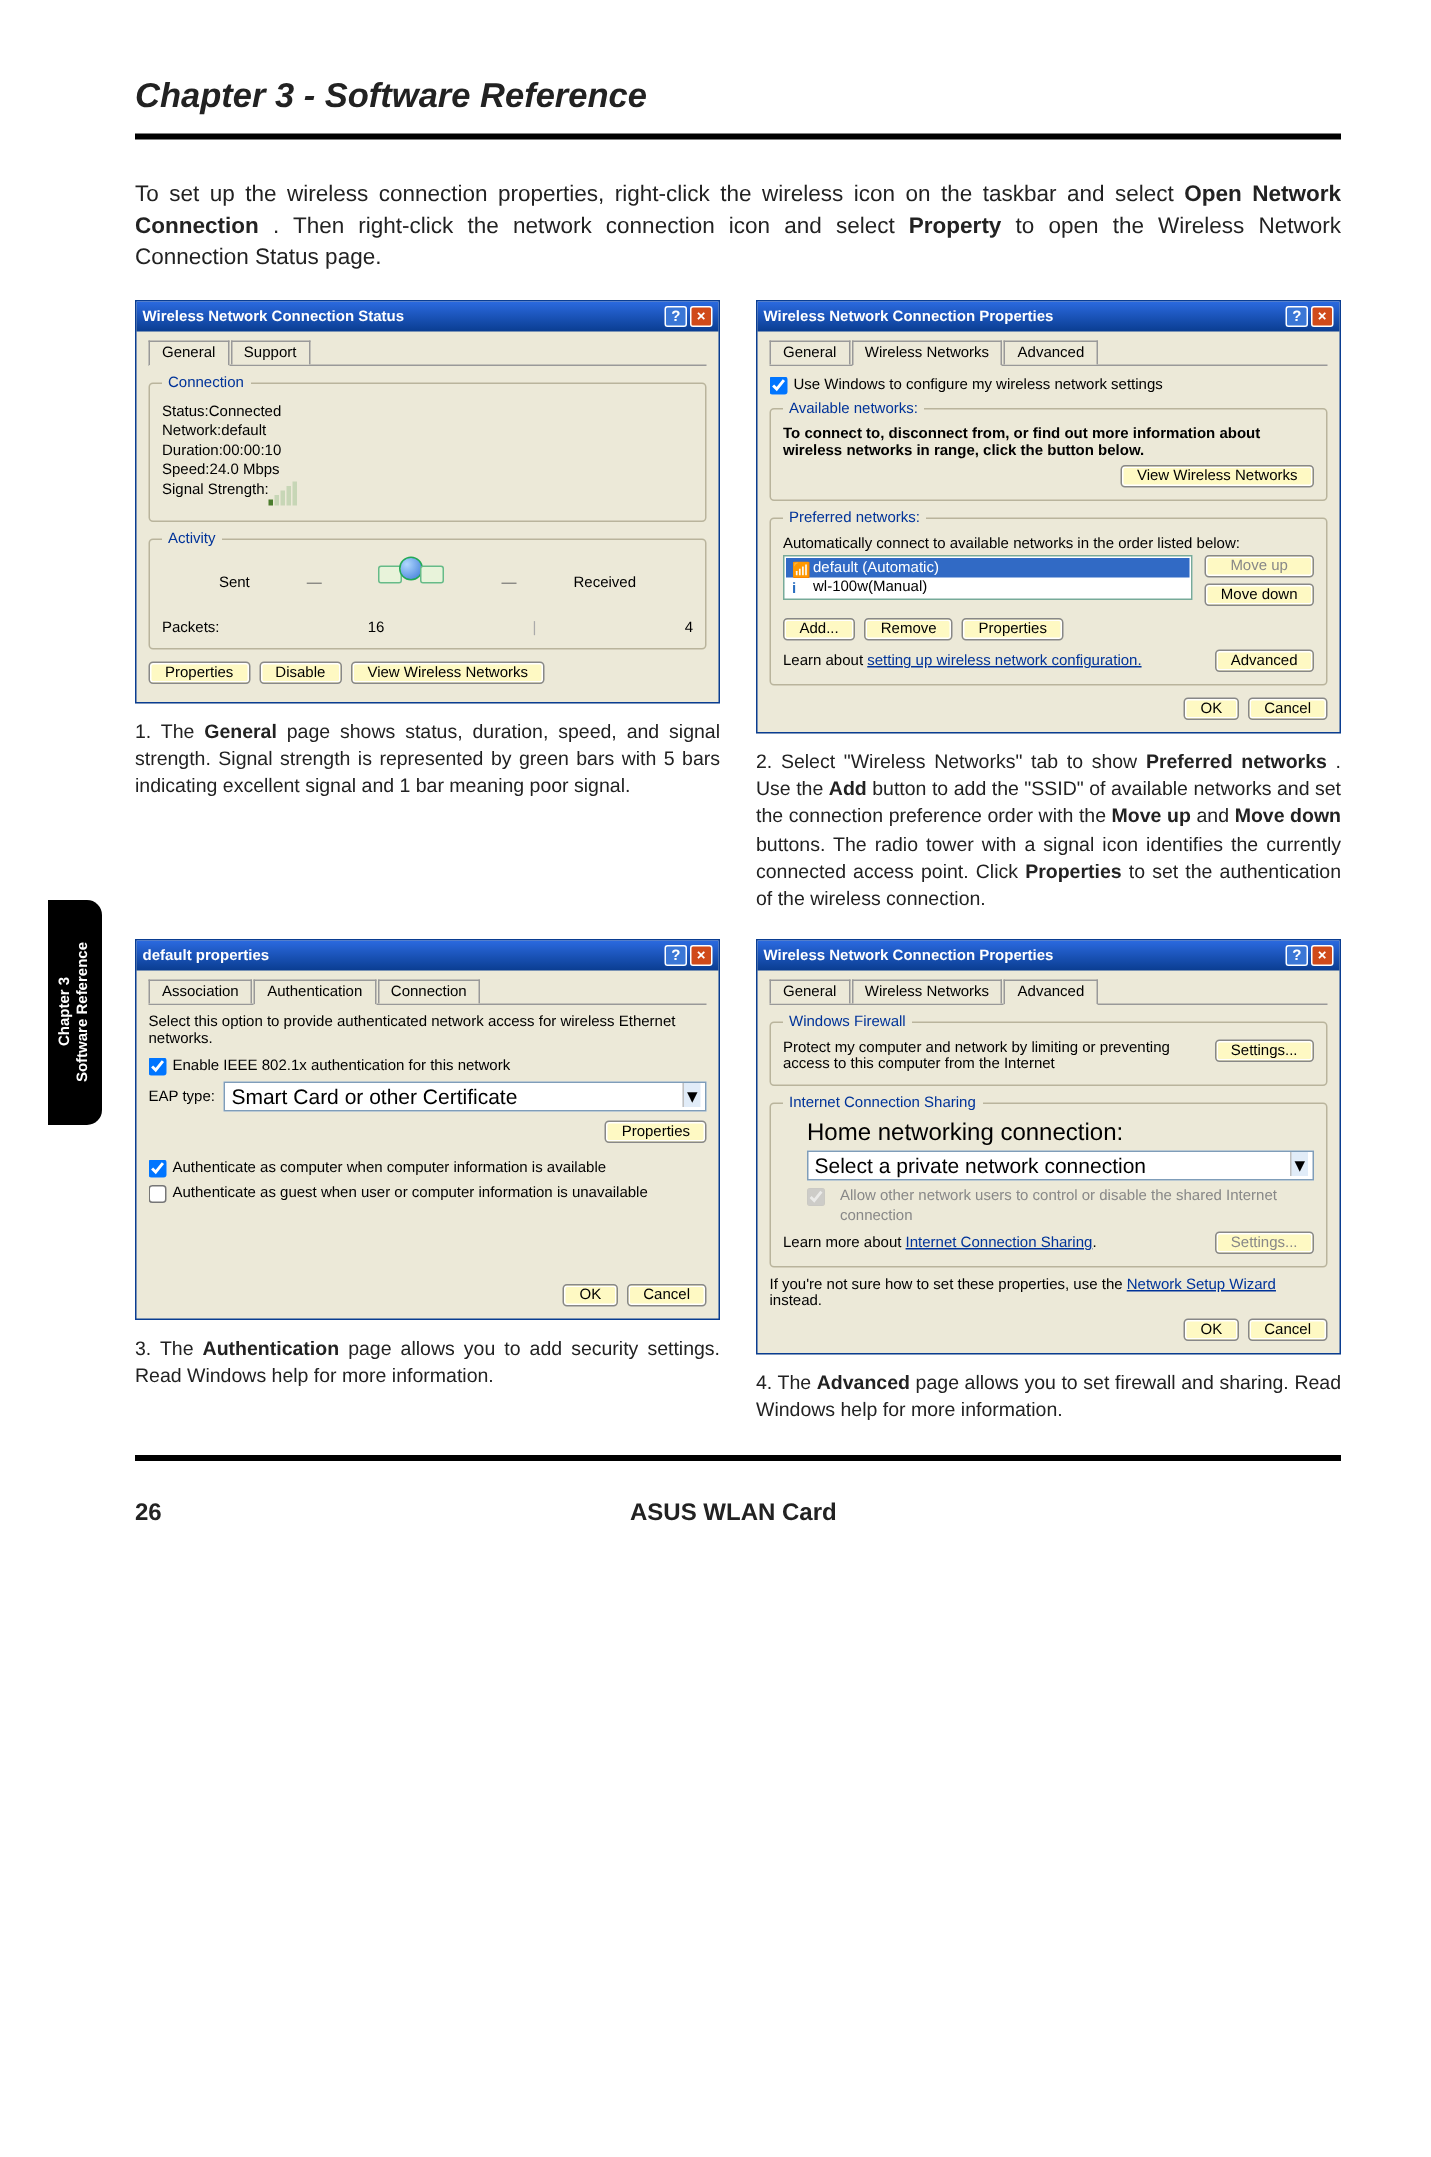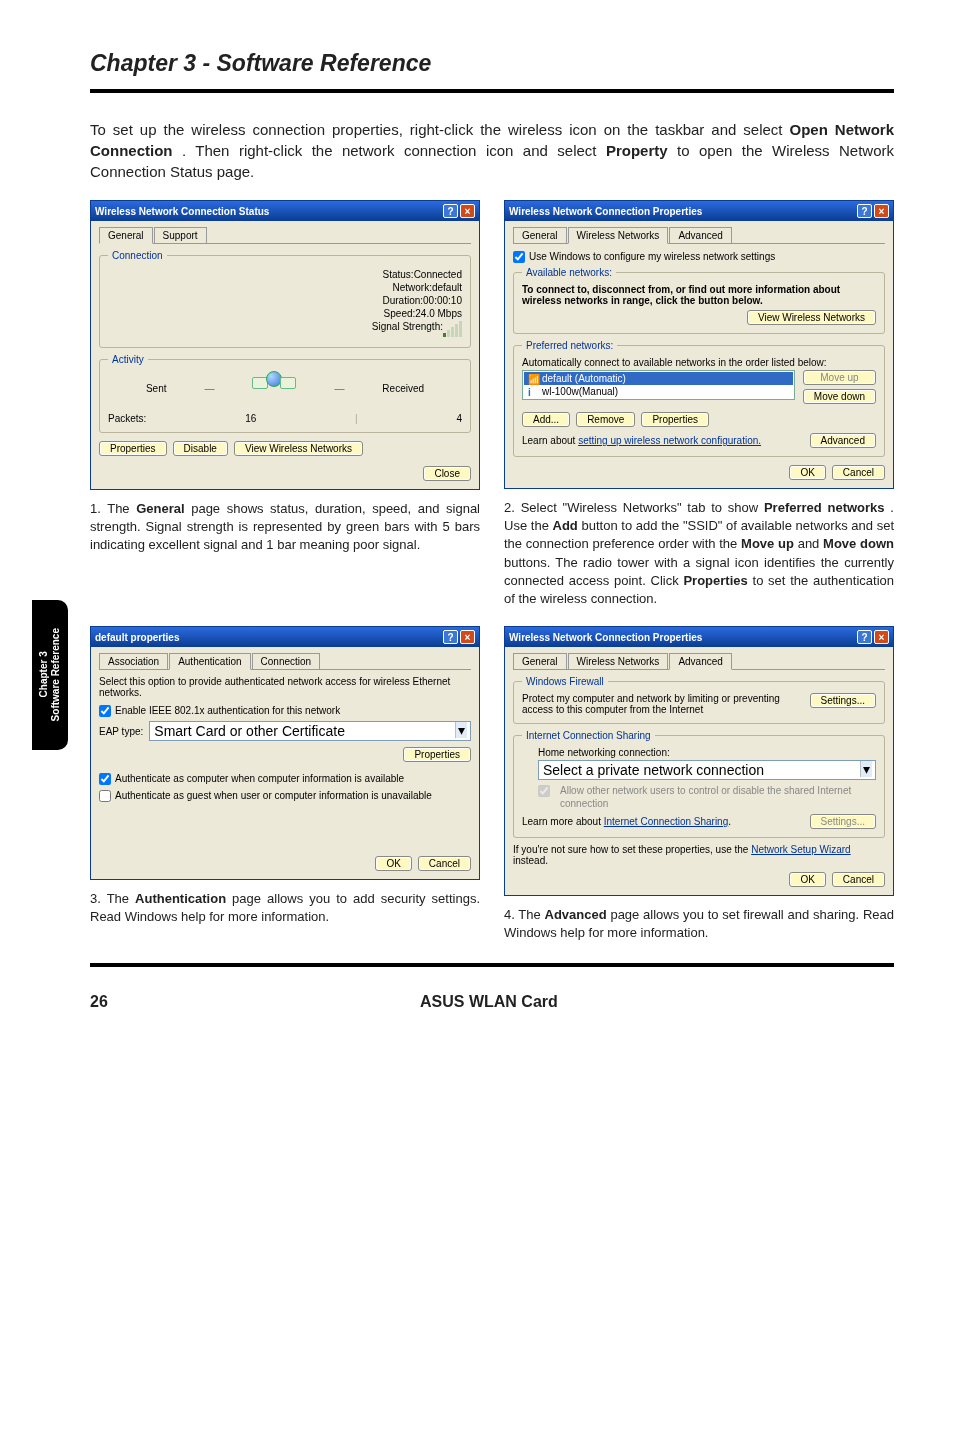--- a/index.html
+++ b/index.html
@@ -118,21 +118,21 @@
     border: 1px solid #b9b49c;
     border-radius: 3px;
     padding: 6px 8px 8px;
     margin-bottom: 6px;
   }
   fieldset.win legend {
     padding: 0 4px;
     color: #003399;
     font-size: 10px;
   }
-  .kv { display: flex; justify-content: flex-end; margin: 2px 0; font-size: 10px;}
+  .kv { display: flex; justify-content: flex-start; margin: 2px 0; font-size: 10px;}
   .btn {
     background: #fef9c3;
     border: 1px solid #888;
     border-radius: 3px;
     padding: 1px 10px;
     font-size: 10px;
     font-family: Tahoma, sans-serif;
     box-shadow: inset 0 0 0 1px #fff;
   }
   .btnrow { display: flex; gap: 6px; }
@@ -289,23 +289,20 @@
               <span>16</span>
               <span style="color:#aaa;">|</span>
               <span>4</span>
             </div>
           </fieldset>
           <div class="btnrow" style="margin:8px 0 4px;">
             <button class="btn">Properties</button>
             <button class="btn">Disable</button>
             <button class="btn">View Wireless Networks</button>
           </div>
-          <div class="btnrow right" style="margin-top:10px;">
-            <button class="btn">Close</button>
-          </div>
         </div>
       </div>
       <p class="caption">
         <span>1. </span><span>The </span><b>General</b><span> page shows status, duration, speed, and signal strength. Signal strength is represented by green bars with 5 bars indicating excellent signal and 1 bar meaning poor signal.</span>
       </p>
     </div>
 
     <div class="col">
       <div class="dialog">
         <div class="titlebar">
@@ -447,21 +444,21 @@
           </div>
           <fieldset class="win">
             <legend>Windows Firewall</legend>
             <div class="flex-between">
               <div style="font-size:10px;flex:1;">Protect my computer and network by limiting or preventing access to this computer from the Internet</div>
               <button class="btn">Settings...</button>
             </div>
           </fieldset>
           <fieldset class="win">
             <legend>Internet Connection Sharing</legend>
-            <div style="font-size:10px;margin-left:16px;">Home networking connection:</div>
+            <div style="font-size:16px;margin-left:16px;">Home networking connection:</div>
             <div style="margin:2px 0 4px 16px;">
               <div class="select">
                 <span>Select a private network connection</span>
               </div>
             </div>
             <label class="chk disabled" style="margin-left:16px;gap:10px;">
               <input type="checkbox" checked="" disabled="" style="">
                 <span>Allow other network users to control or disable the shared Internet connection</span>
             </label>
             <div class="flex-between" style="align-items:center;">

